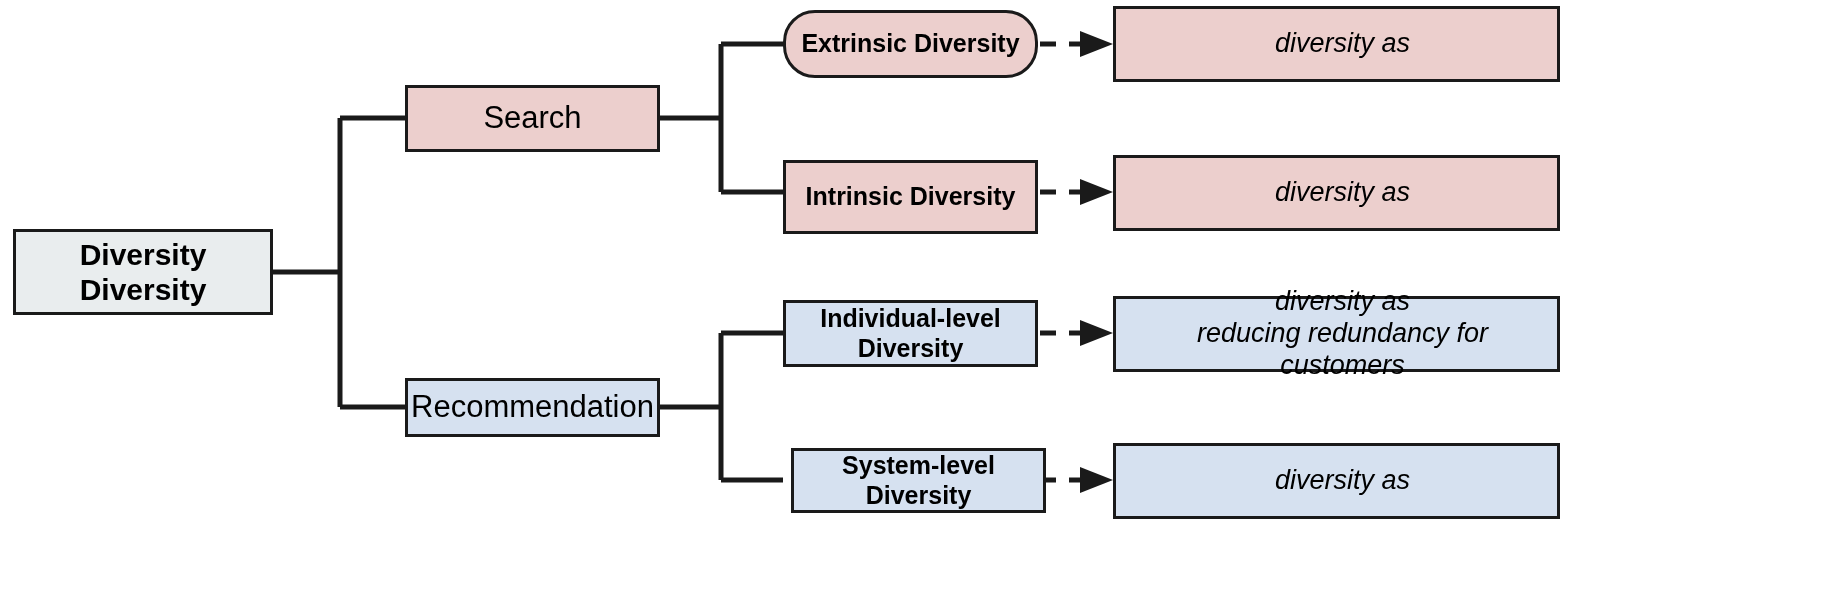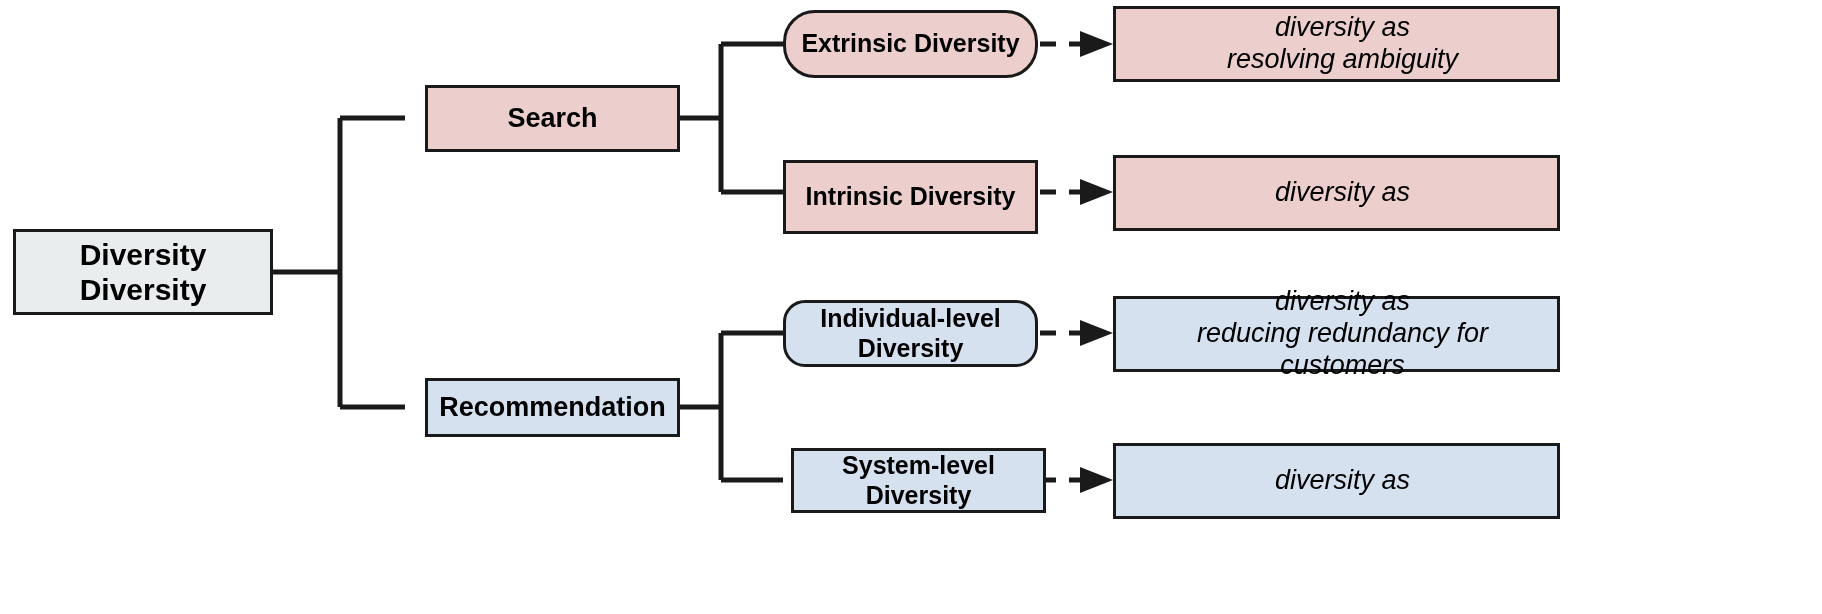--- a/index.html
+++ b/index.html
@@ -12,21 +12,21 @@
   .node{
     position:absolute;box-sizing:border-box;
     border:3px solid #1a1a1a;
     display:flex;align-items:center;justify-content:center;
     text-align:center;line-height:1.18;
     color:#000;
     z-index:5;
   }
   .node .lbl{display:block;padding:0 6px;}
   .root{background:#e9edee;font-weight:bold;font-size:30px;}
-  .lvl2{font-weight:bold;font-size:27px;margin-left:20px;}
+  .lvl2{font-weight:normal;font-size:31px;}
   .lvl3{font-weight:bold;font-size:25px;}
   .desc{font-style:italic;font-size:27px;padding-left:12px;}
   .pink{background:#eccfcd;}
   .blue{background:#d6e1f0;}
   svg.links{position:absolute;left:0;top:0;width:1822px;height:614px;z-index:1;pointer-events:none;}
 </style>
 </head>
 <body>
 
 <div id="diagram">
@@ -83,38 +83,37 @@
   </div>
 
   <div class="node lvl3 pink" style="left:783px;top:10px;width:255px;height:68px;border-radius:32px;">
     <span class="lbl">Extrinsic Diversity</span>
   </div>
 
   <div class="node lvl3 pink" style="left:783px;top:160px;width:255px;height:74px;">
     <span class="lbl">Intrinsic Diversity</span>
   </div>
 
-  <div class="node lvl3 blue" style="left:783px;top:300px;width:255px;height:67px;border-radius:22px;">
+  <div class="node lvl3 blue" style="left:783px;top:300px;width:255px;height:67px;">
     <span class="lbl">
       <span>Individual-level</span><br>
       <span>Diversity</span>
     </span>
   </div>
 
   <div class="node lvl3 blue" style="left:783px;top:448px;width:255px;height:65px;margin-left:8px;">
     <span class="lbl">
       <span>System-level</span><br>
       <span>Diversity</span>
     </span>
   </div>
 
   <div class="node desc pink" style="left:1113px;top:6px;width:447px;height:76px;">
     <span class="lbl">
       <span>diversity as</span><br>
-      <span>resolving ambiguity</span>
     </span>
   </div>
 
   <div class="node desc pink" style="left:1113px;top:155px;width:447px;height:76px;">
     <span class="lbl">
       <span>diversity as</span><br>
     </span>
   </div>
 
   <div class="node desc blue" style="left:1113px;top:296px;width:447px;height:76px;">

